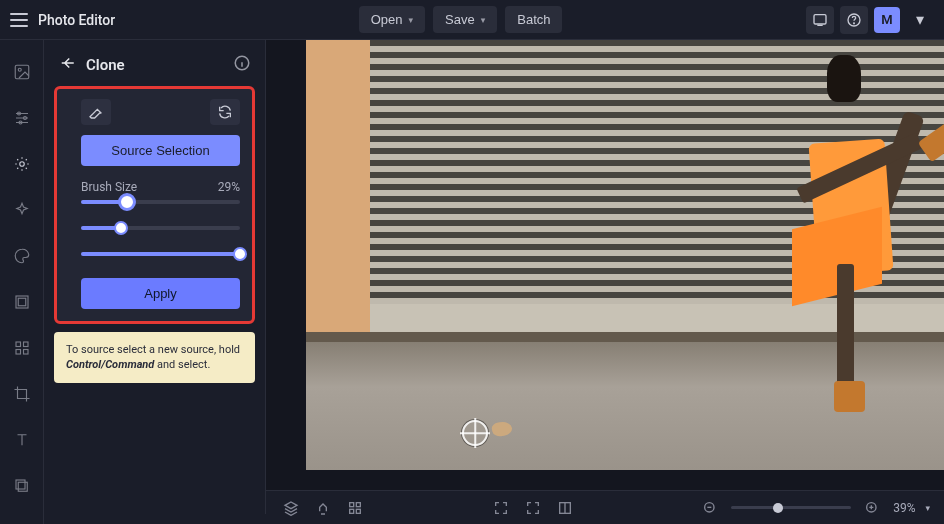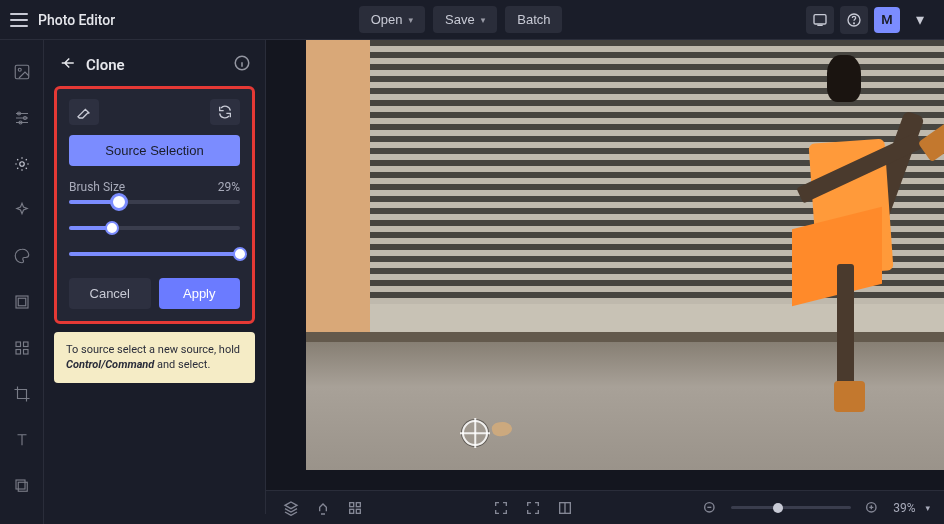--- a/index.html
+++ b/index.html
@@ -96,21 +96,21 @@
 .panel-back { cursor: pointer; }
 .panel-title { font-size: 15px; font-weight: 600; color: #e6e7ec; flex: 1; }
 .panel-info { cursor: pointer; opacity: .7; }
 
 
 .tool-box {
   margin: 2px 10px 8px 10px;
   border: 3px solid #e53935;
   background: #232634;
   border-radius: 6px;
-  padding: 10px 12px 12px 12px;
+  padding: 10px 12px 12px 24px;
 }
 .tool-row1 {
   display: flex; justify-content: space-between;
   margin-bottom: 10px;
 }
 .mode-btn {
   width: 30px; height: 26px;
   background: #2d3040;
   border-radius: 4px;
   display: flex; align-items: center; justify-content: center;
@@ -158,21 +158,21 @@
 .slider-thumb.big { width: 18px; height: 18px; border-width: 3px; }
 .action-row { display: flex; gap: 8px; margin-top: 4px; }
 .cancel-btn, .apply-btn {
   flex: 1;
   padding: 8px 0;
   border-radius: 4px;
   font-size: 13px;
   border: none; cursor: pointer;
 }
 .cancel-btn { background: #2d3040; color: #c8cad5; }
-.apply-btn { background: #6b7bff; color: #ffffff; font-weight: 500; }
+.apply-btn { background: #6b7bff; color: #0f172a; font-weight: 500; }
 
 
 .tip-box {
   margin: 6px 10px;
   background: #f5ecc6;
   color: #2a2d3a;
   padding: 10px 12px;
   border-radius: 4px;
   font-size: 11px;
   line-height: 1.4;
@@ -416,21 +416,20 @@
     </div>
     
     <div class="slider-group">
       <div class="slider-track">
         <div class="slider-fill" style="width:100%"></div>
         <div class="slider-thumb" style="left:100%"></div>
       </div>
     </div>
 
     <div class="action-row">
-      <button class="cancel-btn">Cancel</button>
       <button class="apply-btn">Apply</button>
     </div>
   </div>
 
   <div class="tip-box">
     <span>To source select a new source, hold </span><b>Control/Command</b><span> and select.</span>
   </div>
 </div>
 
 <div class="canvas-area">

